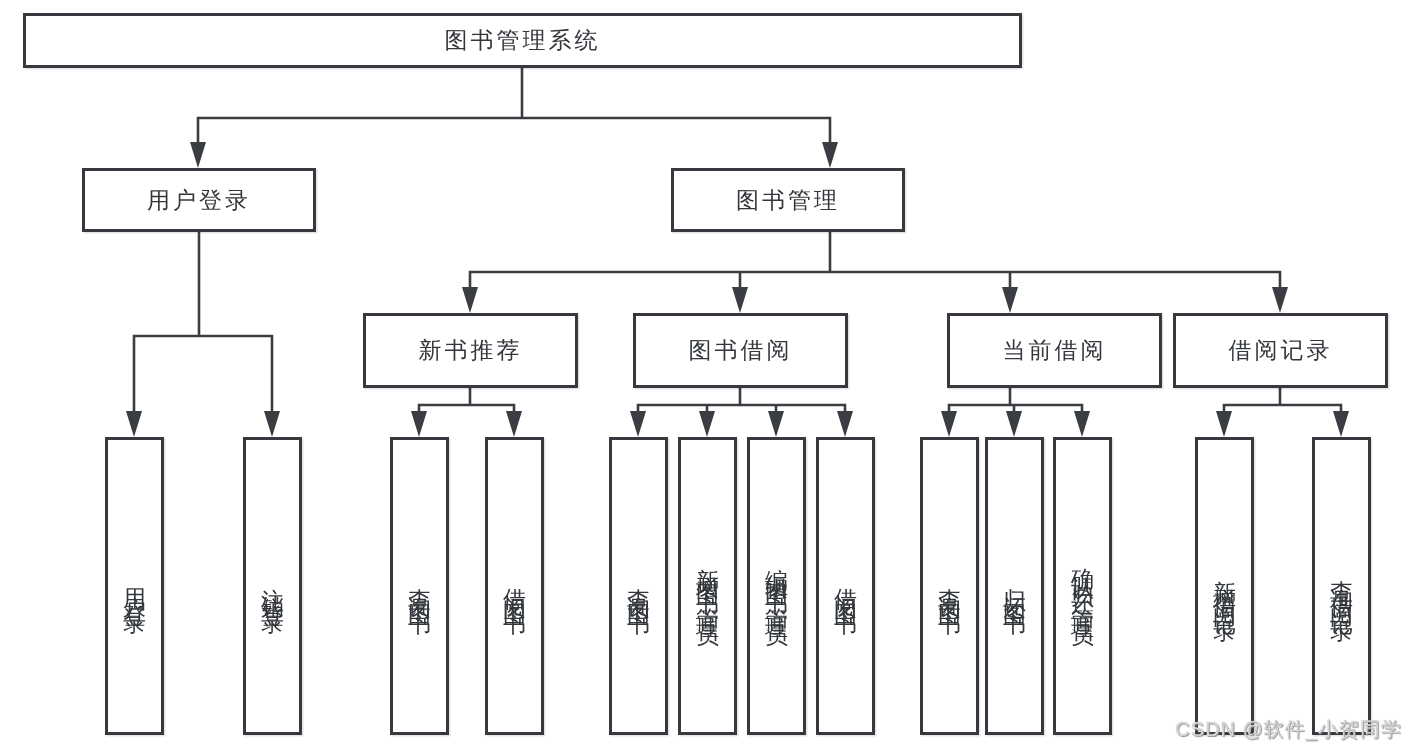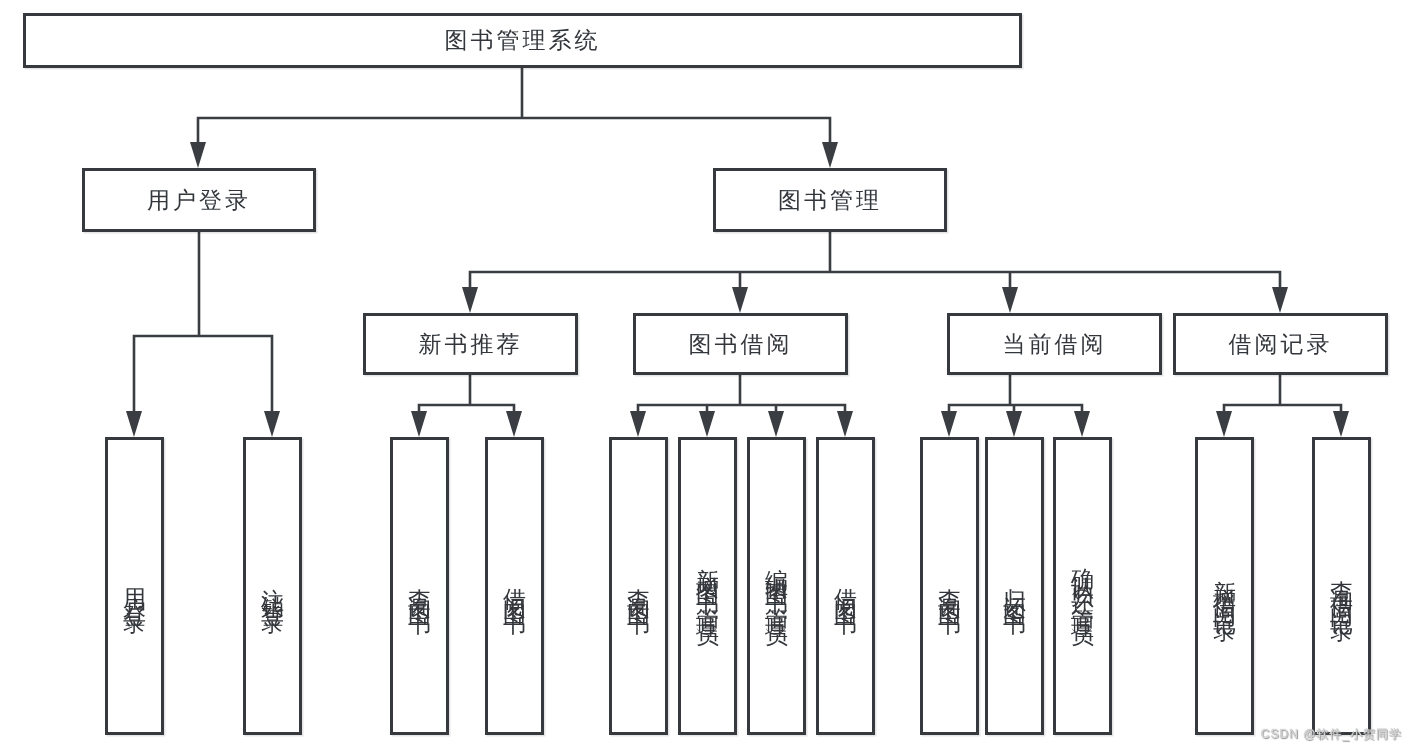--- a/index.html
+++ b/index.html
@@ -40,27 +40,27 @@
   .vbox .vtext {
     writing-mode: vertical-rl;
     text-orientation: mixed;
     letter-spacing: 8px;
     line-height: 1;
     white-space: nowrap;
   }
   
   .root-box  { left: 23px;  top: 13px;  width: 999px; height: 55px; align-items: center; }
   .l2-box    { top: 168px; width: 234px; height: 64px; }
-  .l3-box    { top: 313px; width: 215px; height: 62px; }
+  .l3-box    { top: 313px; width: 215px; height: 75px; }
   .watermark {
     position: absolute;
     right: 3px;
     bottom: 4px;
     z-index: 5;
-    font-size: 12px;
+    font-size: 20px;
     letter-spacing: 1px;
     color: #d8d8d8;
     text-shadow: 1px 1px 1px #8f8f8f, 0 0 1px #a8a8a8;
     white-space: nowrap;
   }
 </style>
 </head>
 <body>
 
 <div class="stage">
@@ -97,21 +97,21 @@
       M1341 437 L1333 411 H1349 Z"></path>
   </svg>
 
   <div class="node hbox root-box">
     <span>图书管理系统</span>
   </div>
 
   <div class="node hbox l2-box" style="left:82px;">
     <span>用户登录</span>
   </div>
-  <div class="node hbox l2-box" style="left:713px;">
+  <div class="node hbox l2-box" style="left:671px;">
     <span>图书管理</span>
   </div>
 
   <div class="node hbox l3-box" style="left:363px;">
     <span>新书推荐</span>
   </div>
   <div class="node hbox l3-box" style="left:633px;justify-content:center;">
     <span>图书借阅</span>
   </div>
   <div class="node hbox l3-box" style="left:947px;">

